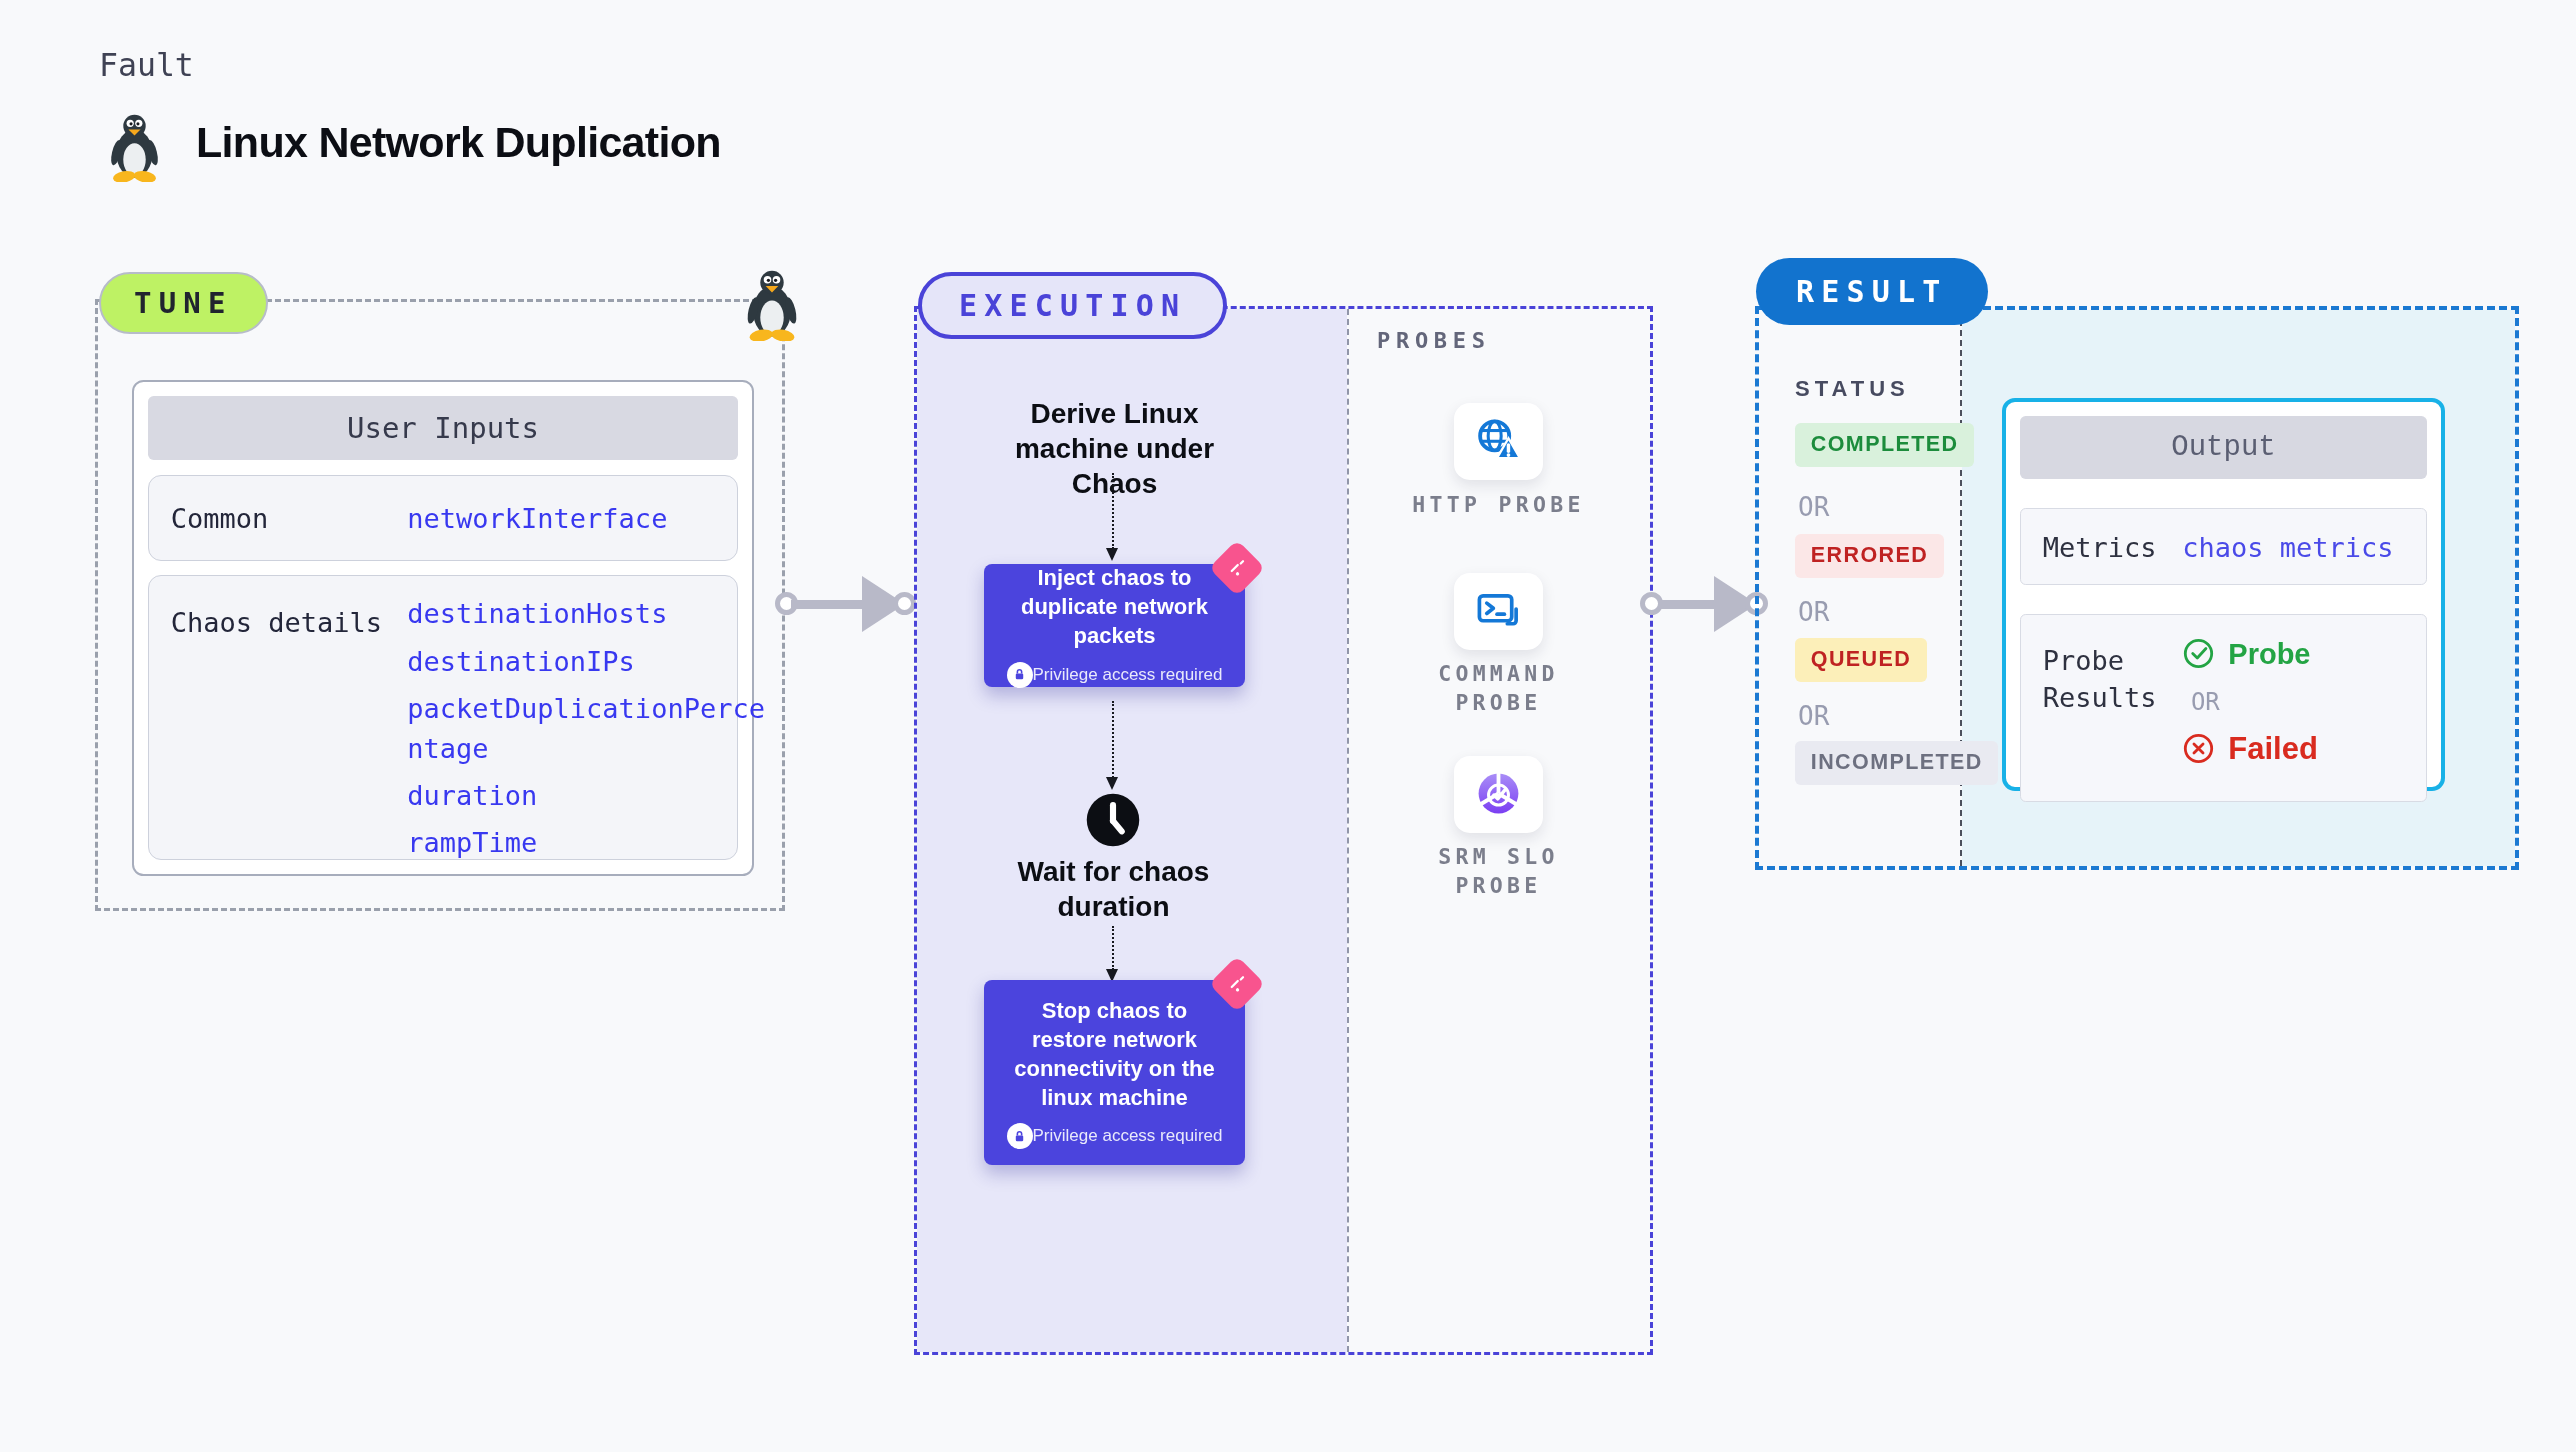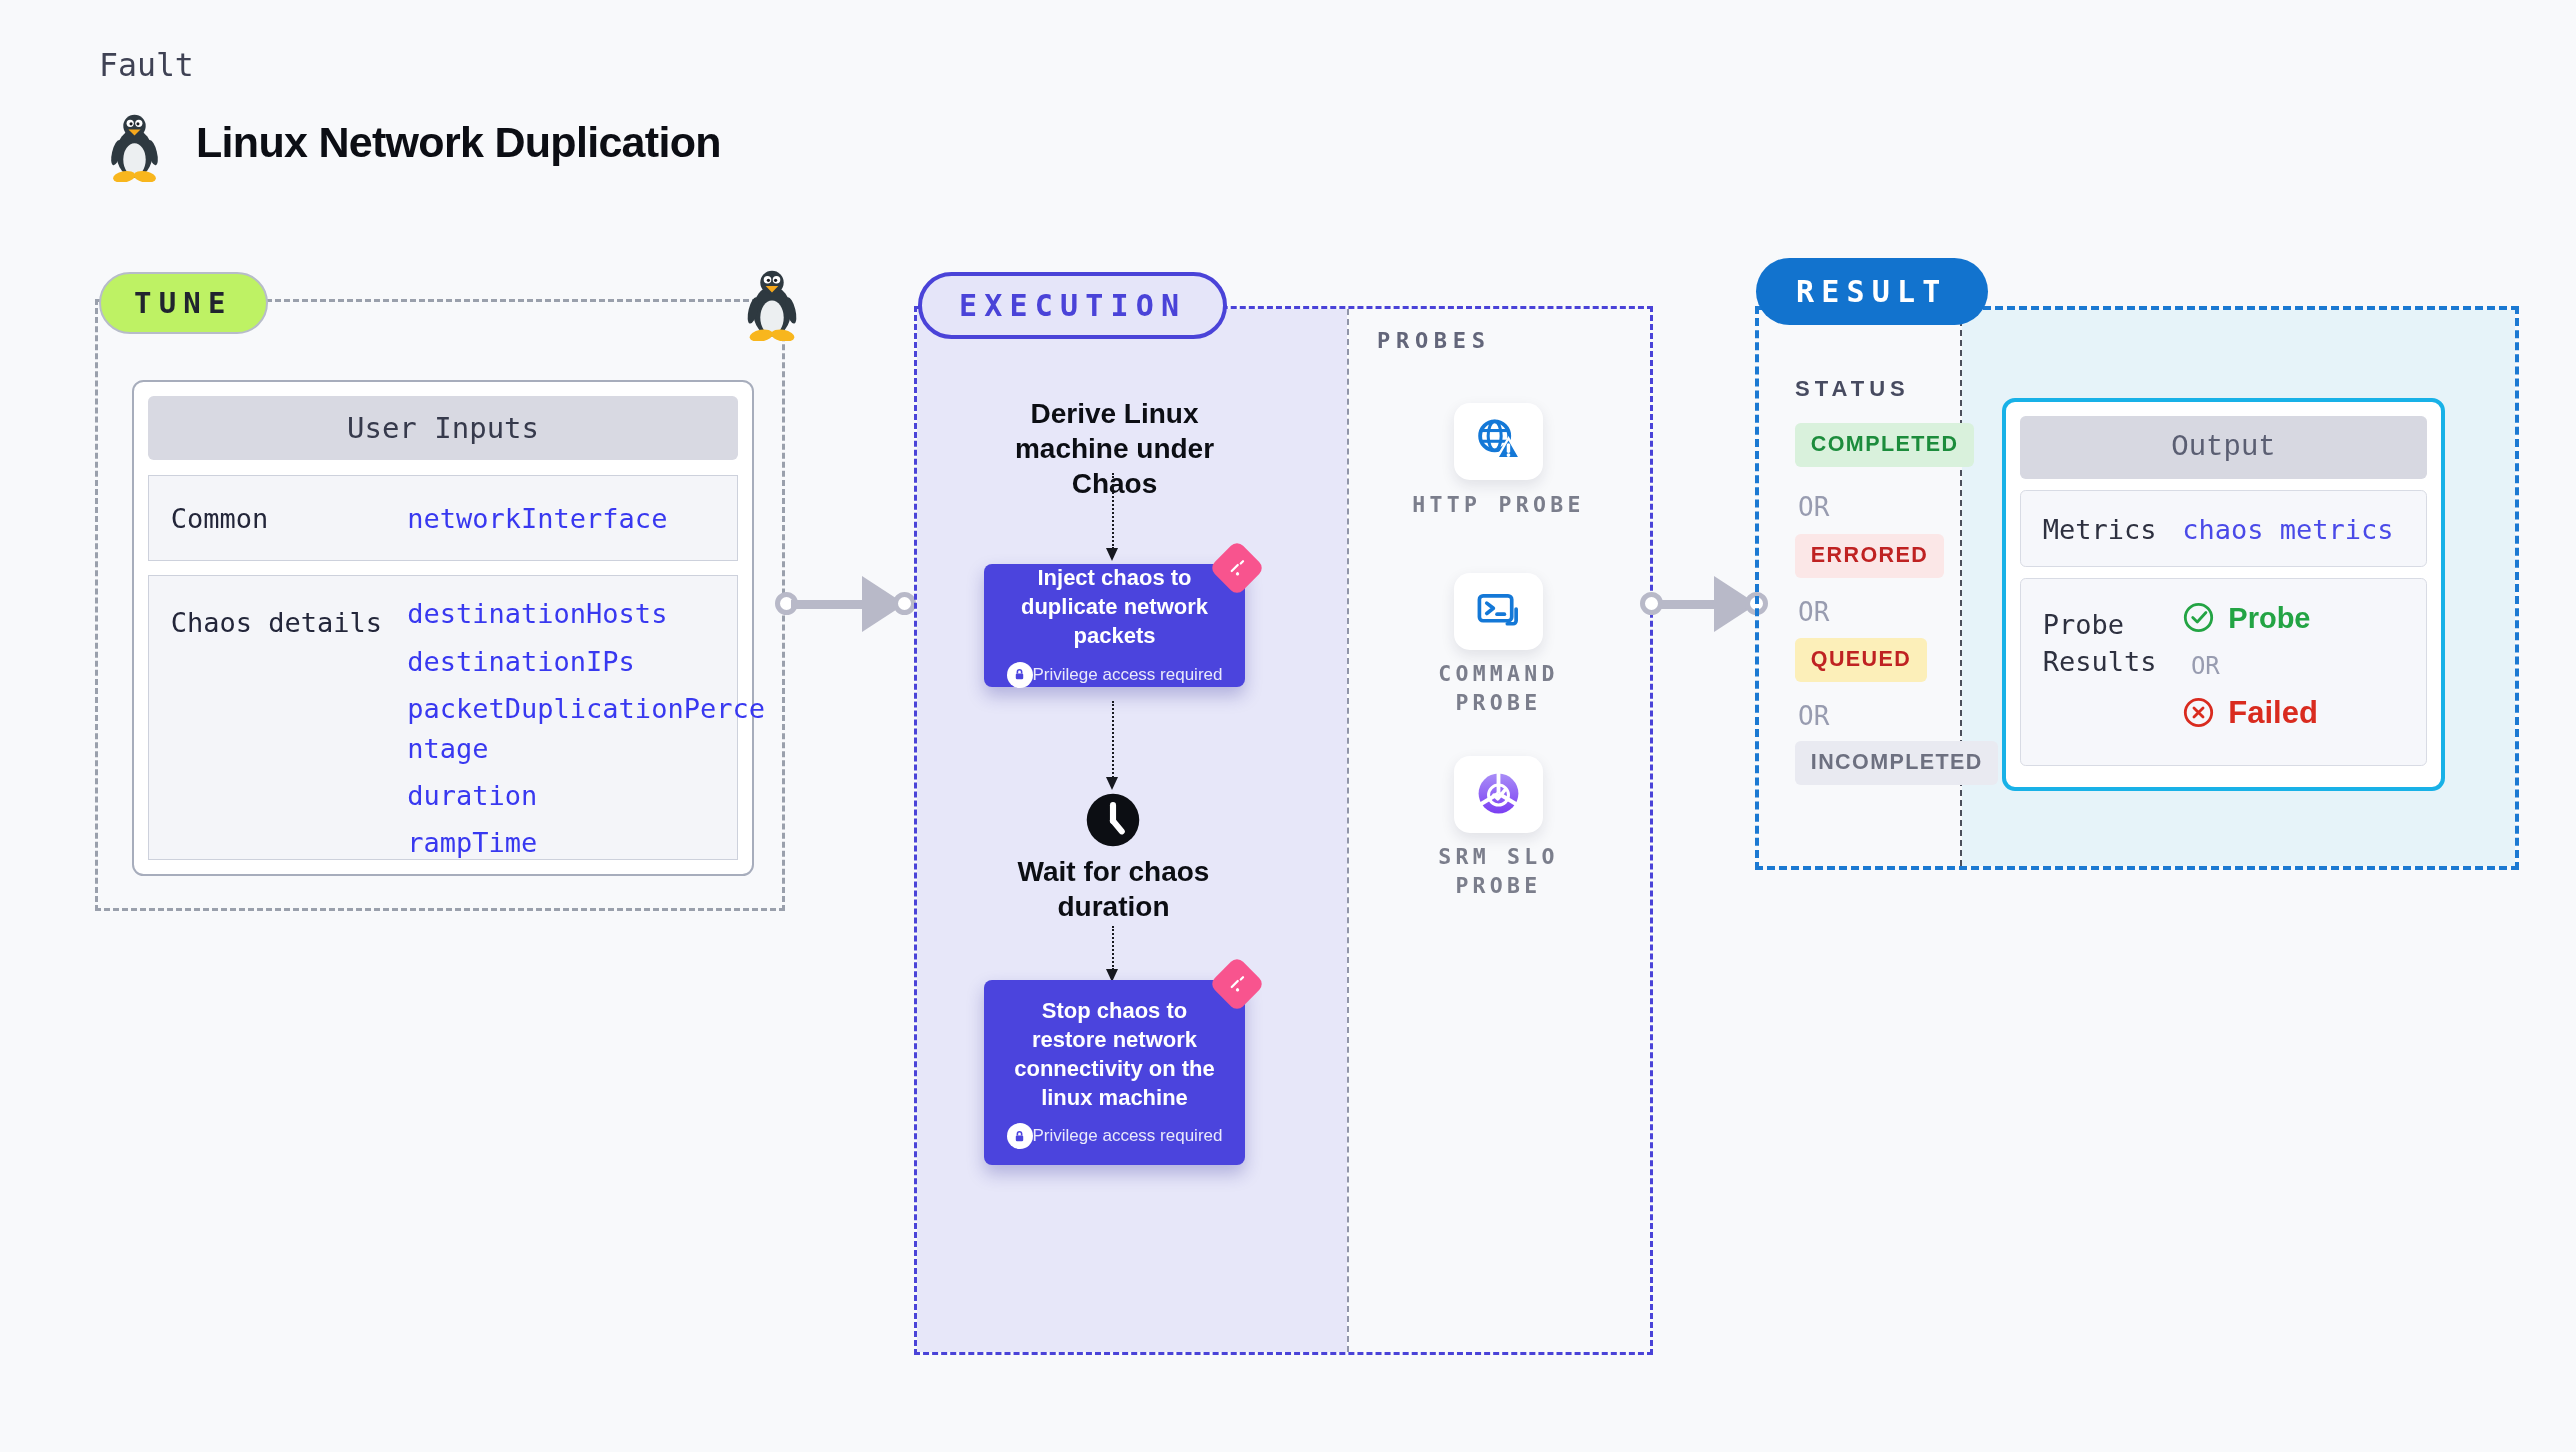--- a/index.html
+++ b/index.html
@@ -40,21 +40,21 @@
 
   .tux-corner { position:absolute; left:742px; top:269px; width:60px; height:72px; }
 
   
   .ui-table { position:absolute; left:132px; top:380px; width:622px; height:496px;
               background:#ffffff; border:2.9px solid #a7adbc; border-radius:11.5px; padding:14.3px; }
   .ui-header { height:64px; background:#d8d9e2; border-radius:5.7px; display:flex;
               align-items:center; justify-content:center; font-family:"DejaVu Sans Mono",monospace;
               font-size:29px; color:#363a4c; }
   .ui-row { position:relative; margin-top:14.3px; background:#f4f5f9; border:1.4px solid #cdd1dc;
-              border-radius:0; }
+              border-radius:13px; }
   .ui-row-1 { height:86px; }
   .ui-row-2 { height:285px; }
   .row-label { position:absolute; left:21.5px; font-family:"DejaVu Sans Mono",monospace;
               font-size:27px; color:#23263a; }
   .ui-row-1 .row-label { top:50%; transform:translateY(-50%); }
   .ui-row-2 .row-label { top:31.5px; }
   .row-value { position:absolute; left:258px; font-family:"DejaVu Sans Mono",monospace;
               font-size:27px; color:#3838f0; }
   .ui-row-1 .row-value { top:50%; transform:translateY(-50%); }
   .param-list { position:absolute; left:258px; top:18.6px; width:358px; }
@@ -108,21 +108,21 @@
                padding:9.3px 15.8px; border-radius:5.7px; white-space:nowrap; }
   .or-label { position:absolute; left:39px; font-family:"DejaVu Sans Mono",monospace;
                font-size:26px; color:#989cb0; }
 
   
   .output-box { position:absolute; left:2002px; top:398px; width:443px; height:393px;
                background:#ffffff; border:4.3px solid #18b1e7; border-radius:13px; padding:14.3px; }
   .output-header { height:63px; background:#d7d8e1; border-radius:5.7px; display:flex; align-items:center;
                justify-content:center; font-family:Liberation Mono, monospace; font-size:29px;
                color:#5a5e72; }
-  .output-row { position:relative; margin-top:11px; background:#f6f7fb; border:1.4px solid #d8dbe4;
+  .output-row { position:relative; margin-top:29px; background:#f6f7fb; border:1.4px solid #d8dbe4;
                border-radius:5.7px; }
   .output-row-metrics { height:77px; }
   .output-row-probe { height:188px; }
   .out-label { position:absolute; left:21.5px; font-family:"DejaVu Sans Mono",monospace; font-size:27px;
                color:#2e3140; line-height:37px; }
   .output-row-metrics .out-label { top:50%; transform:translateY(-50%); }
   .output-row-probe .out-label { top:27px; width:136px; }
   .out-value { position:absolute; left:161px; top:50%; transform:translateY(-50%);
                font-family:"DejaVu Sans Mono",monospace; font-size:27px; color:#4a4ae8; }
   .probe-result-col { position:absolute; left:161px; top:21.5px; }

